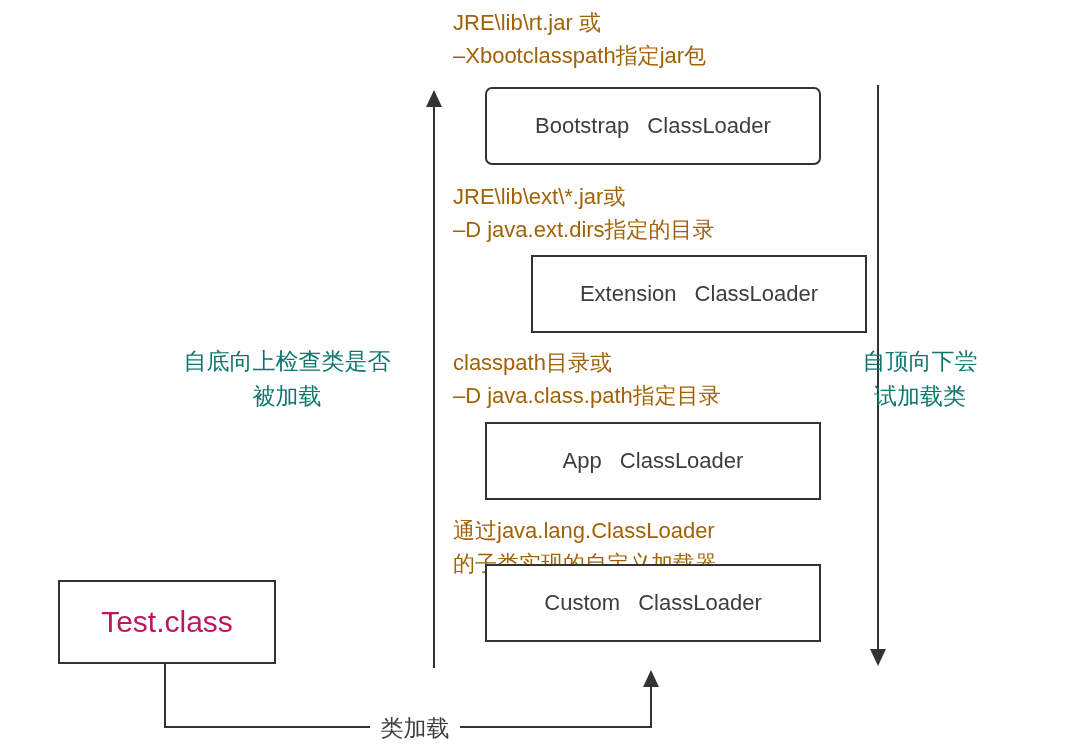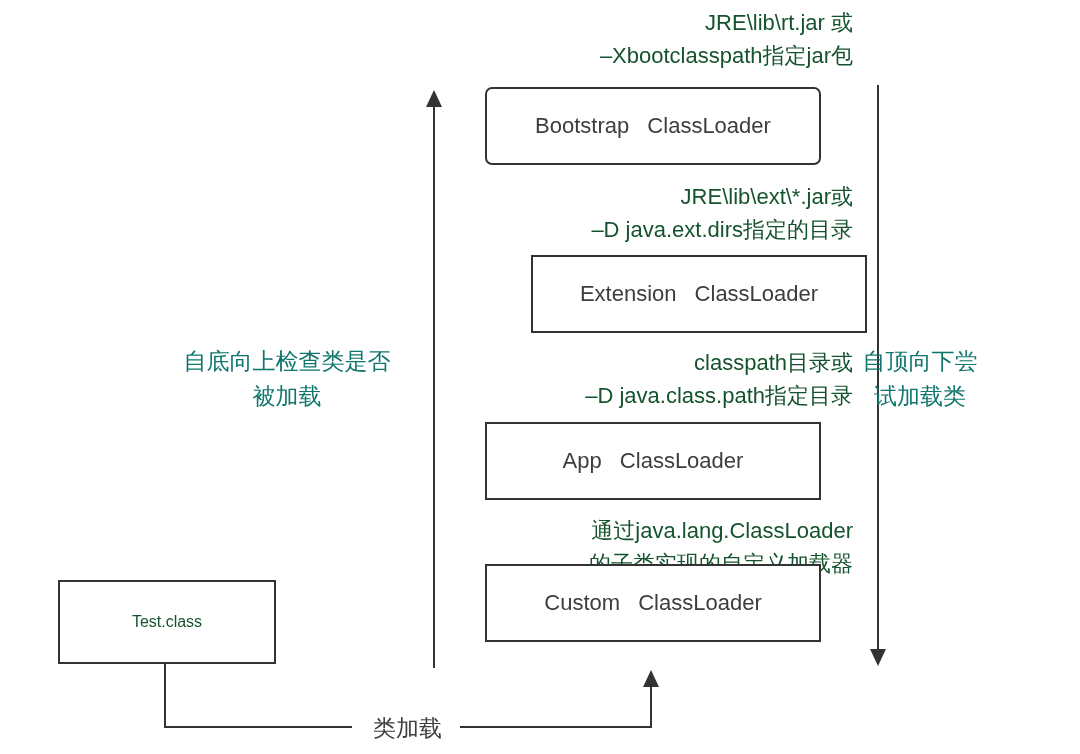--- a/index.html
+++ b/index.html
@@ -2,46 +2,46 @@
 <html><head>
 <meta charset="utf-8">
 <style>
   html,body{margin:0;padding:0;background:#ffffff;}
   .canvas{
     position:relative;width:1080px;height:754px;background:#ffffff;
     font-family:"Liberation Sans","DejaVu Sans",sans-serif;
     color:#3d3d3d;overflow:hidden;
   }
   .caption{
-    position:absolute;left:453px;width:400px;text-align:right;
-    font-size:22px;line-height:33px;color:#14532d;white-space:pre-line;
+    position:absolute;left:453px;width:400px;text-align:left;
+    font-size:22px;line-height:33px;color:#a16207;white-space:pre-line;
   }
   .loader-box{
     position:absolute;left:485px;width:332px;height:74px;
     border:2px solid #333333;background:#ffffff;
     display:flex;align-items:center;justify-content:center;
     font-size:22px;color:#3d3d3d;word-spacing:12px;
   }
   .vline{position:absolute;width:2px;background:#333333;}
   .hline{position:absolute;height:2px;background:#333333;}
   .arrowhead{position:absolute;width:0;height:0;}
   .arrowhead.up{border-left:8px solid transparent;border-right:8px solid transparent;border-bottom:17px solid #333333;}
   .arrowhead.down{border-left:8px solid transparent;border-right:8px solid transparent;border-top:17px solid #333333;}
   .side-label{
     position:absolute;text-align:center;font-size:23px;line-height:35px;
     color:#0f766e;white-space:pre-line;
   }
   .test-box{
     position:absolute;left:58px;top:580px;width:214px;height:80px;
     border:2px solid #333333;background:#ffffff;
     display:flex;align-items:center;justify-content:center;
-    font-size:16px;color:#14532d;
+    font-size:30px;color:#be185d;
   }
   .connector-label{
-    position:absolute;left:352px;top:713px;width:90px;text-align:right;
+    position:absolute;left:370px;top:713px;width:90px;text-align:center;
     font-size:23px;color:#3d3d3d;background:#ffffff;
   }
 </style>
 </head>
 <body>
 
 <div class="canvas">
 
   <div class="caption" style="top:6px;">JRE\lib\rt.jar 或
 –Xbootclasspath指定jar包</div>

